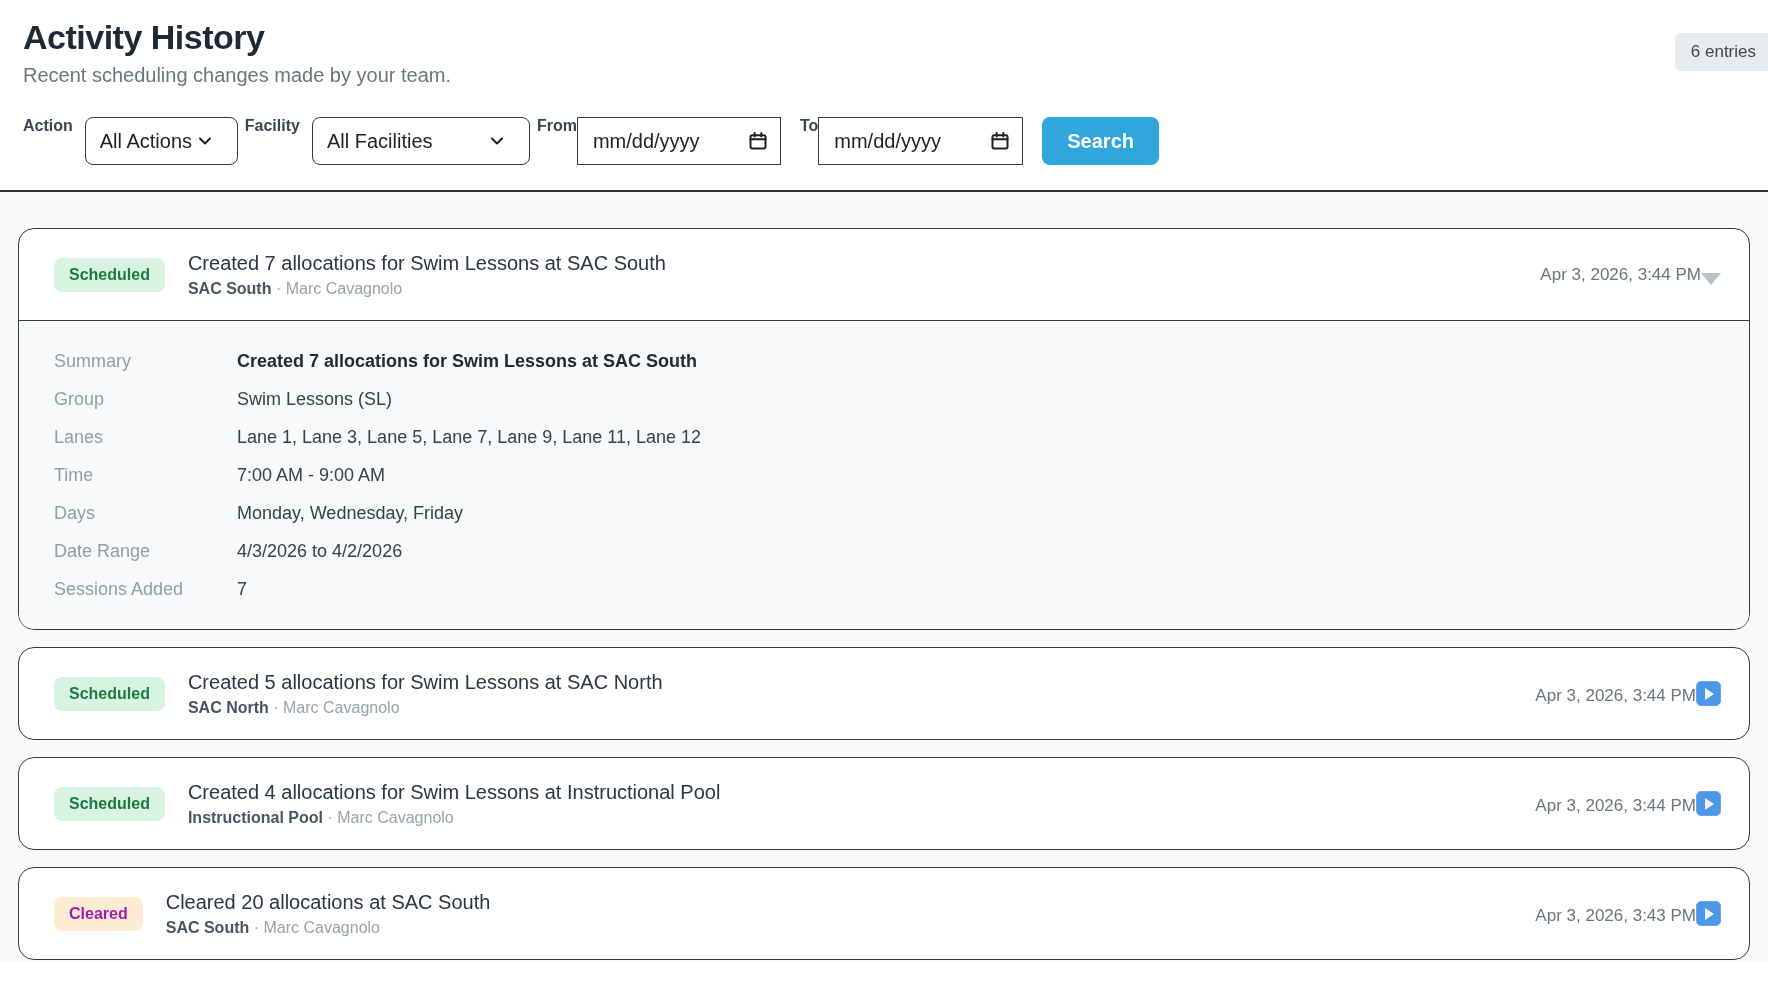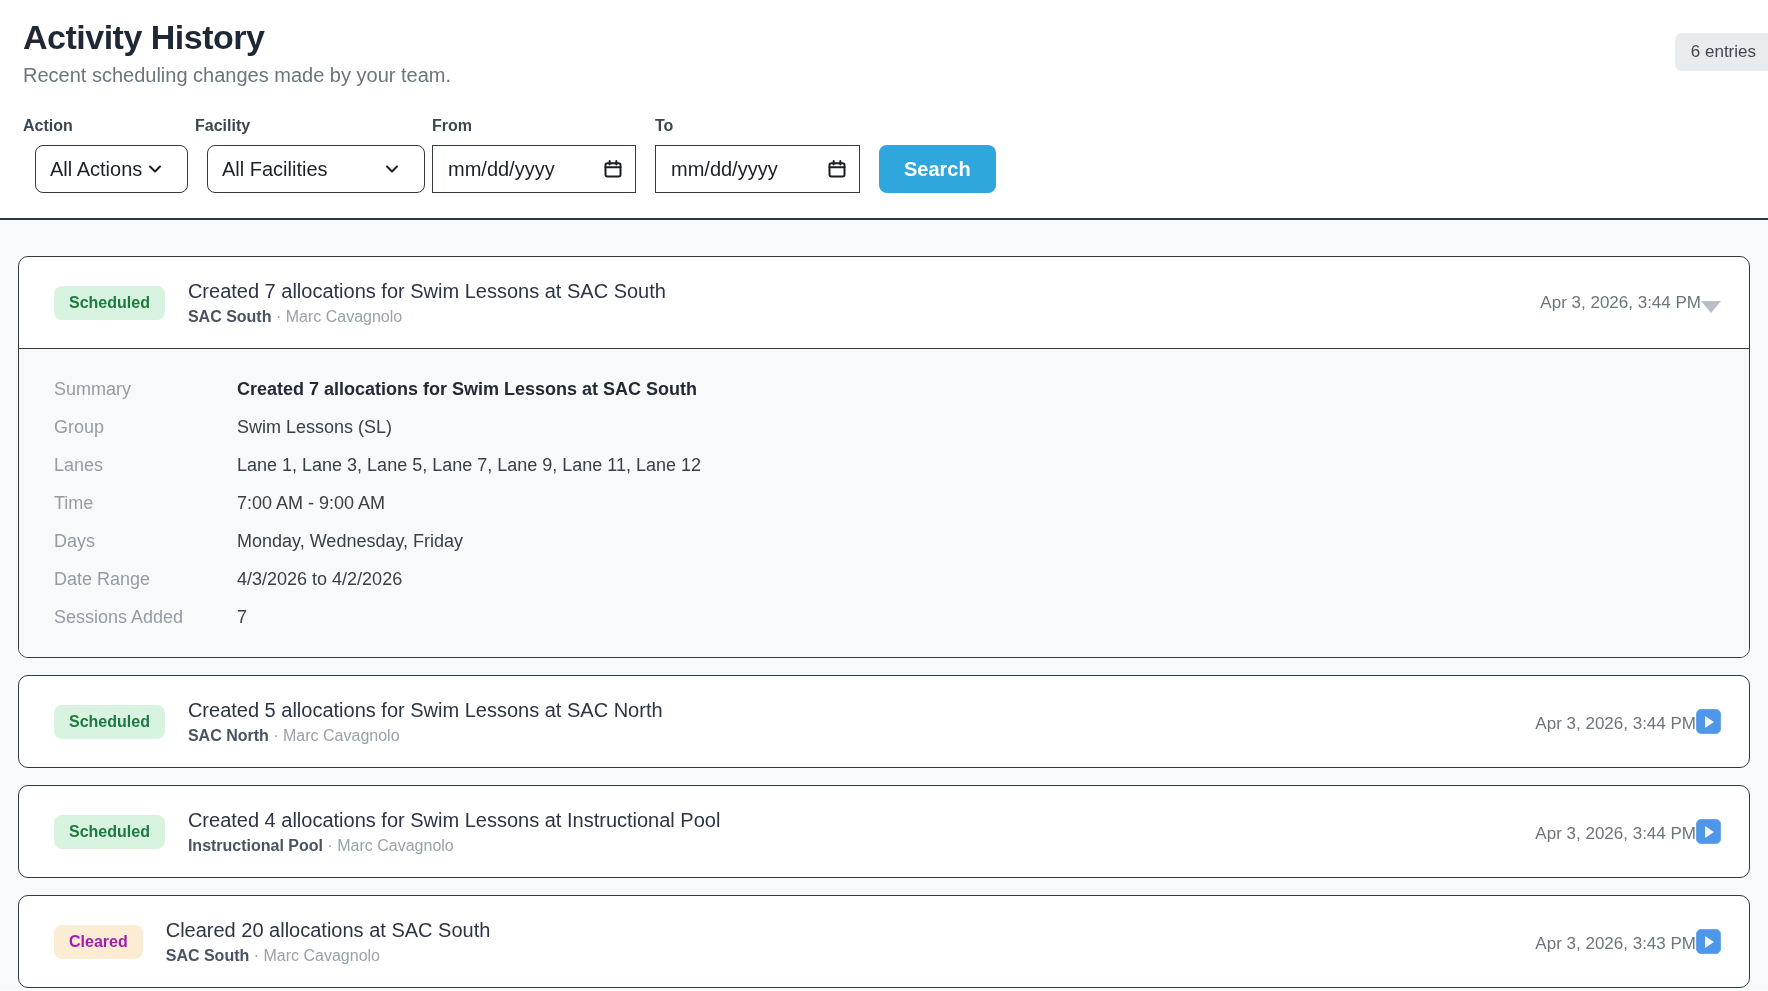--- a/index.html
+++ b/index.html
@@ -15,21 +15,21 @@
   .page-title { margin:0; font-size:34px; font-weight:700; letter-spacing:-0.5px; color:#1f2936; }
   .page-subtitle { margin-top:7px; font-size:20px; color:#6c757d; }
   .entries-badge {
     position:absolute; top:33px; right:-6px;
     background:#e9ecef; color:#3f474e; font-size:17px;
     padding:9px 18px 9px 16px; border-radius:7px; white-space:nowrap;
   }
 
   
   .filters { display:flex; align-items:flex-end; gap:19px; margin-top:30px; padding-bottom:25px; }
-  .filter-group { display:flex; flex-direction:column; }
+  .filter-group { display:flex; flex-direction:row; }
   .filter-label { font-size:16px; font-weight:600; color:#3d4650; margin-bottom:10px; }
   .control-wrap { position:relative; }
   select.filter-select {
     appearance:none; -webkit-appearance:none;
     height:48px; border:1px solid #343a40; border-radius:8px; background:#fff;
     font-family:inherit; font-size:20px; color:#1c2128; padding:0 42px 0 14px; width:100%;margin-left:12px;
   }
   .sel-action { width:153px; } .sel-facility { width:218px;border-radius:19px; }
   .ctl-icon { position:absolute; right:13px; top:50%; transform:translateY(-50%); pointer-events:none; line-height:0; }
   input.date-input {
@@ -38,21 +38,21 @@
   }
   input.date-input::placeholder { color:#1c2128; opacity:1; }
   .inp-from { width:204px; } .inp-to { width:205px; }
   .search-btn {
     height:48px; padding:0 25px; border:none; border-radius:8px;
     background:#2fa7dd; color:#fff; font-family:inherit; font-size:20px; font-weight:700; cursor:pointer;
   }
 
   
   .content { background:#f8f9fa; height:770px; padding:36px 18px 0; }
-  .card { background:#fff; border:1px solid #343a40; border-radius:10px; margin-bottom:17px; overflow:hidden; }
+  .card { background:#fff; border:1px solid #343a40; border-radius:16px; margin-bottom:17px; overflow:hidden; }
   .card-header { display:flex; align-items:center; gap:23px; height:91px; padding:0 28px 0 35px; }
   .badge { font-size:16px; font-weight:700; padding:8px 15px; border-radius:8px; white-space:nowrap; }
   .badge.scheduled { background:#d8f3df; color:#1d7a40; }
   .badge.cleared  { background:#fcecd4; color:#a21caf; }
   .card-text { flex:1; min-width:0; display:flex; flex-direction:column; gap:5px; }
   .card-title { font-size:20px; color:#2c3545; }
   .card-sub { font-size:16px; color:#9aa1a9; }
   .card-sub .facility { font-weight:700; color:#4a5361; }
   .card-right { display:flex; align-items:flex-end; flex-shrink:0; }
   .timestamp { font-size:17px; color:#6c757d; white-space:nowrap; }

